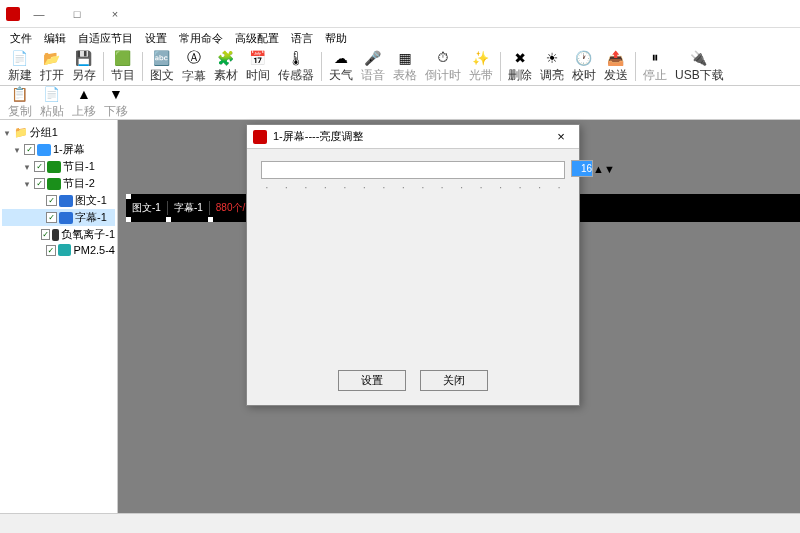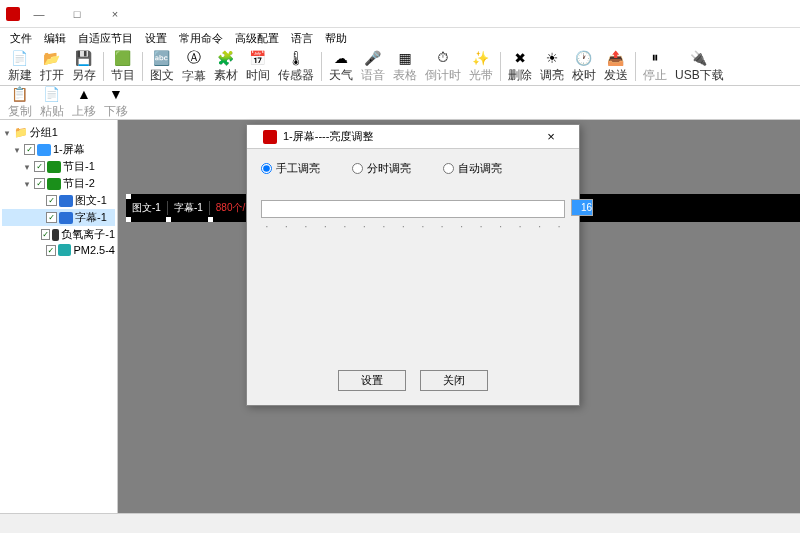--- a/index.html
+++ b/index.html
@@ -42,21 +42,21 @@
 .pgtools{width:80px;padding:4px;display:flex;gap:4px;flex-wrap:wrap}
 .pgtools .pb{display:flex;flex-direction:column;align-items:center;font-size:10px}
 .pgtools .pb .pi{width:20px;height:20px;border:1px solid #ccc;background:#fafafa}
 .right-panels{flex:1;display:flex;padding:4px;gap:8px}
 .panel{background:#fff;padding:4px}
 .panel .pt{font-size:10px;color:#333;margin-bottom:3px}
 .tabhdr{display:flex;border-bottom:1px solid #ccc;margin-bottom:4px}
 .tabhdr span{padding:2px 8px;font-size:10px;border:1px solid #ccc;border-bottom:none;background:#fff;margin-right:2px}
 .tabhdr span.act{background:#fff}
 .dialog{position:absolute;left:246px;top:124px;width:334px;height:282px;background:#f0f0f0;border:1px solid #888;box-shadow:2px 2px 8px rgba(0,0,0,.3)}
-.dlg-title{height:24px;background:#fff;display:flex;align-items:center;padding:0 16px;border-bottom:1px solid #ccc}
+.dlg-title{height:24px;background:#fff;display:flex;align-items:center;padding:0 6px;border-bottom:1px solid #ccc}
 .dlg-title .di{width:14px;height:14px;background:#c00;border-radius:2px;margin-right:6px}
 .dlg-title .dt{flex:1;font-size:11px}
 .dlg-title .dx{width:24px;text-align:center;font-size:13px}
 .dlg-body{padding:12px 14px}
 .radios{display:flex;gap:32px;margin-bottom:24px}
 .radios label{display:flex;align-items:center;gap:4px;font-size:11px}
 .radios input{width:11px;height:11px}
 .slider-area{margin-bottom:10px}
 .slider-labels{display:flex;justify-content:space-between;font-size:11px;margin-bottom:2px}
 .slider-track{height:18px;background:#fff;border:1px solid #aaa;position:relative}
@@ -317,34 +317,20 @@
 
 <div class="statusbar"></div>
 
 <div class="dialog">
   <div class="dlg-title">
     <div class="di"></div>
     <div class="dt">1-屏幕----亮度调整</div>
     <div class="dx">×</div>
   </div>
   <div class="dlg-body">
-    <div class="radios">
-      <label>
-          <input type="radio" checked="" style=""> 
-          <span>手工调亮</span>
-        </label>
-      <label>
-          <input type="radio" style=""> 
-          <span>分时调亮</span>
-        </label>
-      <label>
-          <input type="radio" style=""> 
-          <span>自动调亮</span>
-        </label>
-    </div>
     <div class="slider-area" style="position:relative">
       <div class="slider-track"></div>
       <div class="slider-ticks">
           <span>·</span>
           <span>·</span>
           <span>·</span>
           <span>·</span>
           <span>·</span>
           <span>·</span>
           <span>·</span>

